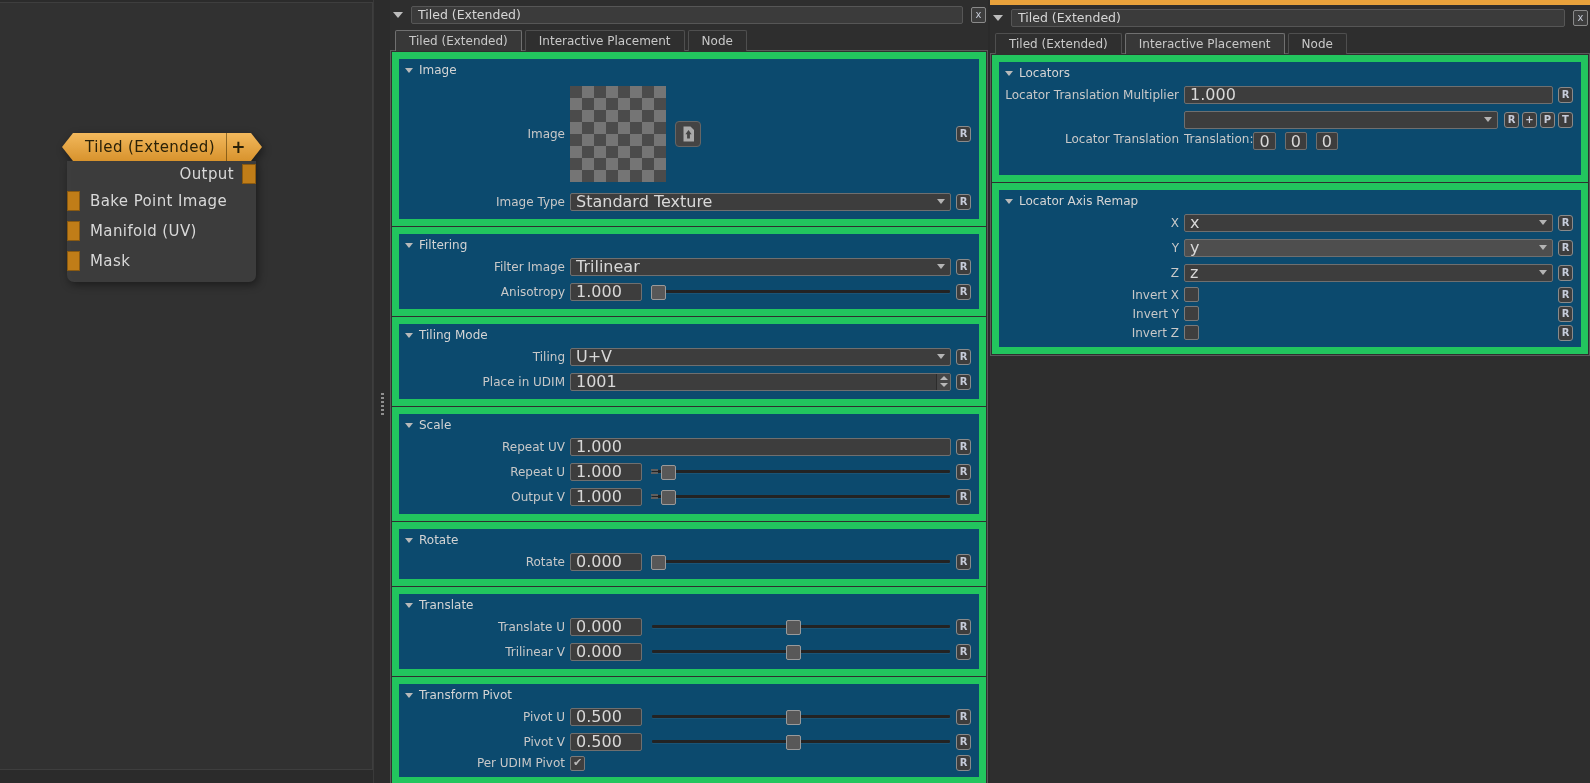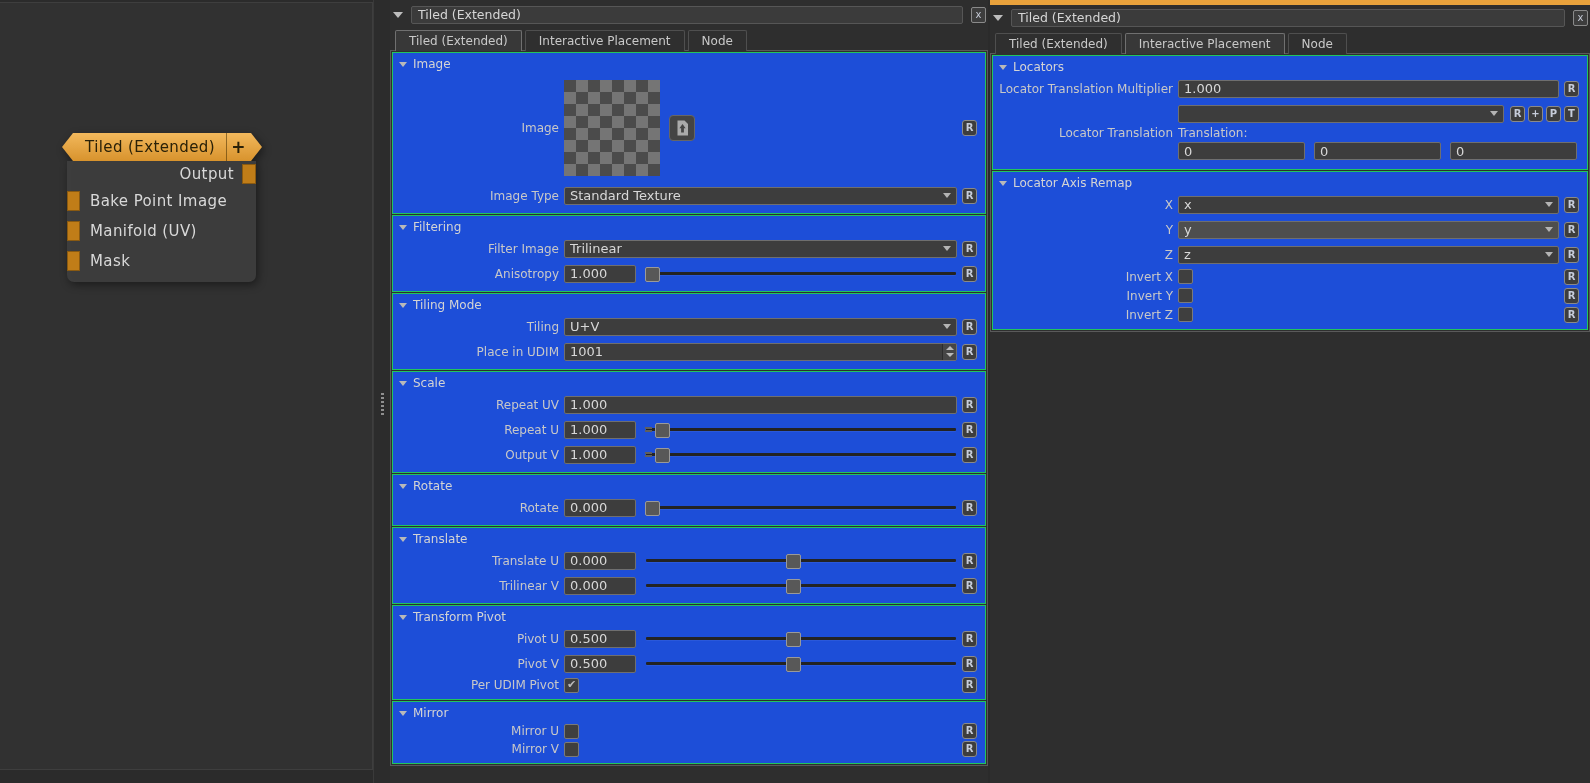--- a/index.html
+++ b/index.html
@@ -49,38 +49,38 @@
        border-top:6px solid #bdbdbd;flex:0 0 auto;}
   .title-field{flex:1;height:16px;line-height:16px;background:#3b3b3b;border:1px solid #565656;
        border-radius:2px;color:#d6d6d6;font-size:12.5px;padding:0 6px;}
   .close-btn{width:13px;height:14px;background:#3d3d3d;border:1px solid #8a8a8a;border-radius:2px;
        color:#c3c8d4;font-size:10px;line-height:13px;text-align:center;flex:0 0 auto;}
   .tabs{display:flex;gap:3px;padding-left:5px;position:relative;z-index:2;}
   .tab{height:20px;line-height:20px;padding:0 13px;background:#2f2f2f;border:1px solid #4f4f4f;
        border-bottom:none;border-radius:2px 2px 0 0;color:#c9c9c9;font-size:12px;margin-bottom:-1px;}
   .tab.active{background:#383838;border-color:#707070;}
   .content{border:1px solid #5a5a5a;background:#2f2f2f;position:relative;z-index:1;}
-  .section{background:#1d4ed8;border:1px solid #22c55e;margin:1px;padding:2px 8px 5px 4px;}
+  .section{background:#0c4a6e;border:7px solid #22c55e;margin:1px;padding:2px 8px 5px 4px;}
   .sec-h{display:flex;align-items:center;gap:6px;height:18px;color:#d4d4d4;font-size:12px;padding-left:2px;}
   .sec-h .tri{border-left-width:4px;border-right-width:4px;border-top:5px solid #b9b9b9;}
   
   .prow{display:flex;align-items:center;height:25px;}
   .cb-row{height:18px;}
   .panel-1 .cb-row{height:19px;}
   .image-row{height:110px;}
   .vec-row{height:38px;align-items:flex-start;}
   .plabel{width:162px;flex:0 0 162px;text-align:right;font-size:12px;color:#c8c8c8;
           white-space:nowrap;overflow:hidden;}
   .panel-1 .plabel{width:176px;flex-basis:176px;}
   .pctrl{flex:1;display:flex;align-items:center;margin-left:5px;min-width:0;}
   .rcol{flex:0 0 20px;display:flex;justify-content:flex-end;}
   .rbtn{width:13px;height:14px;background:#3d3d3d;border:1px solid #8a8a8a;border-radius:3px;
         color:#c6ccda;font-size:10px;font-weight:bold;line-height:13px;text-align:center;flex:0 0 auto;}
   .field{height:16px;background:#3d3d3d;border:1px solid #6f6f6f;border-radius:2px;
-        font-size:13px;color:#d8d8d8;padding:0 5px;display:flex;align-items:center;flex:1;min-width:0;position:relative;}
+        font-size:16px;color:#d8d8d8;padding:0 5px;display:flex;align-items:center;flex:1;min-width:0;position:relative;}
   .field .fval{white-space:nowrap;overflow:hidden;}
   .field.small{flex:0 0 60px;}
   .field.hl{background:#4e4e4e;}
   .dropdown{justify-content:space-between;}
   .caret{width:0;height:0;border-left:4px solid transparent;border-right:4px solid transparent;
         border-top:5px solid #b4b4b4;margin-left:6px;flex:0 0 auto;}
   .slider{flex:1;position:relative;height:15px;margin-left:9px;}
   .slider .track{position:absolute;left:1px;right:1px;top:6px;height:3px;background:#232323;
         border-radius:1px;box-shadow:0 1px 0 rgba(255,255,255,.06);}
   .slider .tick{position:absolute;left:0;top:5px;width:7px;height:2px;background:#5f5f5f;
@@ -95,21 +95,21 @@
   .spin .dn{width:0;height:0;border-left:4px solid transparent;border-right:4px solid transparent;
         border-top:4px solid #b8b8b8;}
   .checkbox{width:13px;height:13px;background:#3f3f3f;border:1px solid #7a7a7a;border-radius:2px;
         color:#b9b9b9;font-size:11px;line-height:12px;text-align:center;flex:0 0 auto;}
   .thumb{width:96px;height:96px;flex:0 0 96px;
         background:conic-gradient(#757575 90deg,#4b4b4b 90deg 180deg,#757575 180deg 270deg,#4b4b4b 270deg);
         background-size:24px 24px;}
   .icon-btn{width:24px;height:24px;margin-left:9px;background:#444;border:1px solid #666;
         border-radius:4px;display:flex;align-items:center;justify-content:center;flex:0 0 auto;}
   .sublabel{font-size:12px;color:#c9c9c9;height:16px;line-height:14px;}
-  .vwrap{flex:1;display:flex;flex-direction:column;align-items:stretch;}
+  .vwrap{flex:1;display:flex;flex-direction:row;align-items:stretch;}
   .vfields{display:flex;gap:9px;}
   .btn-group{display:flex;gap:3px;margin-left:6px;flex:0 0 auto;}
 </style>
 </head>
 <body>
 
 <div class="graph">
   <div class="node" id="node">
       <div class="node-header">
         <span class="nh-title">Tiled (Extended)</span>

